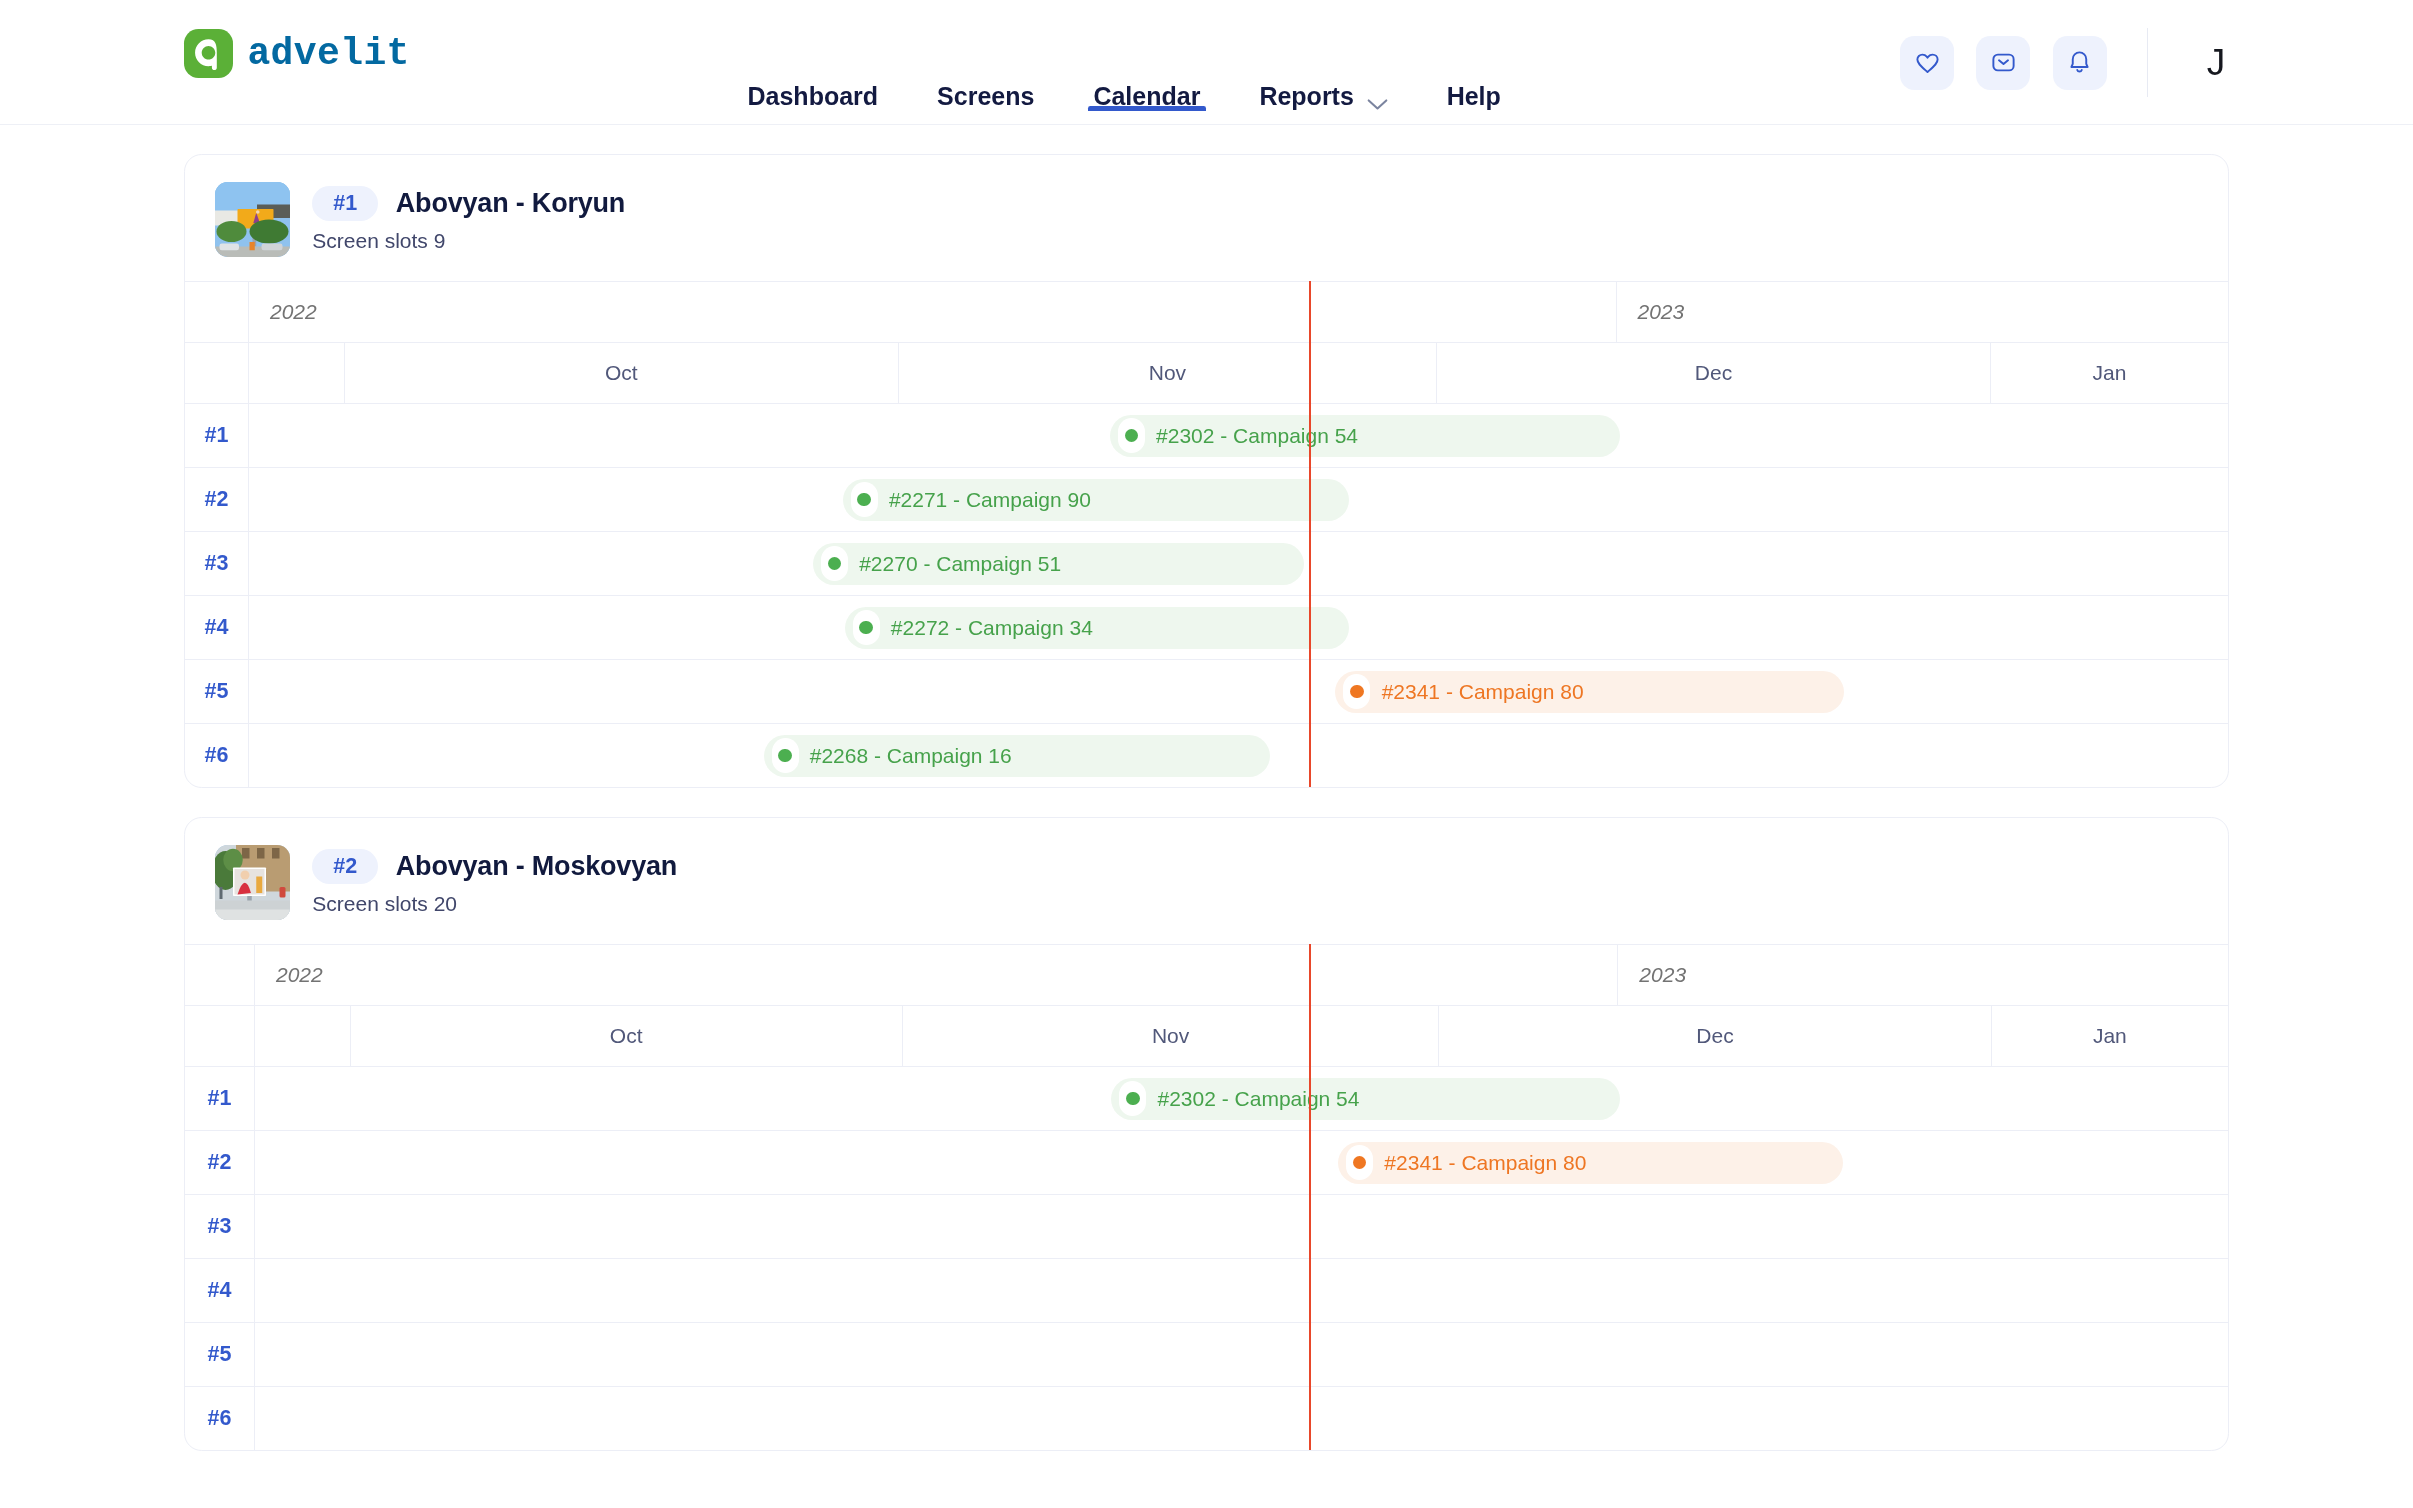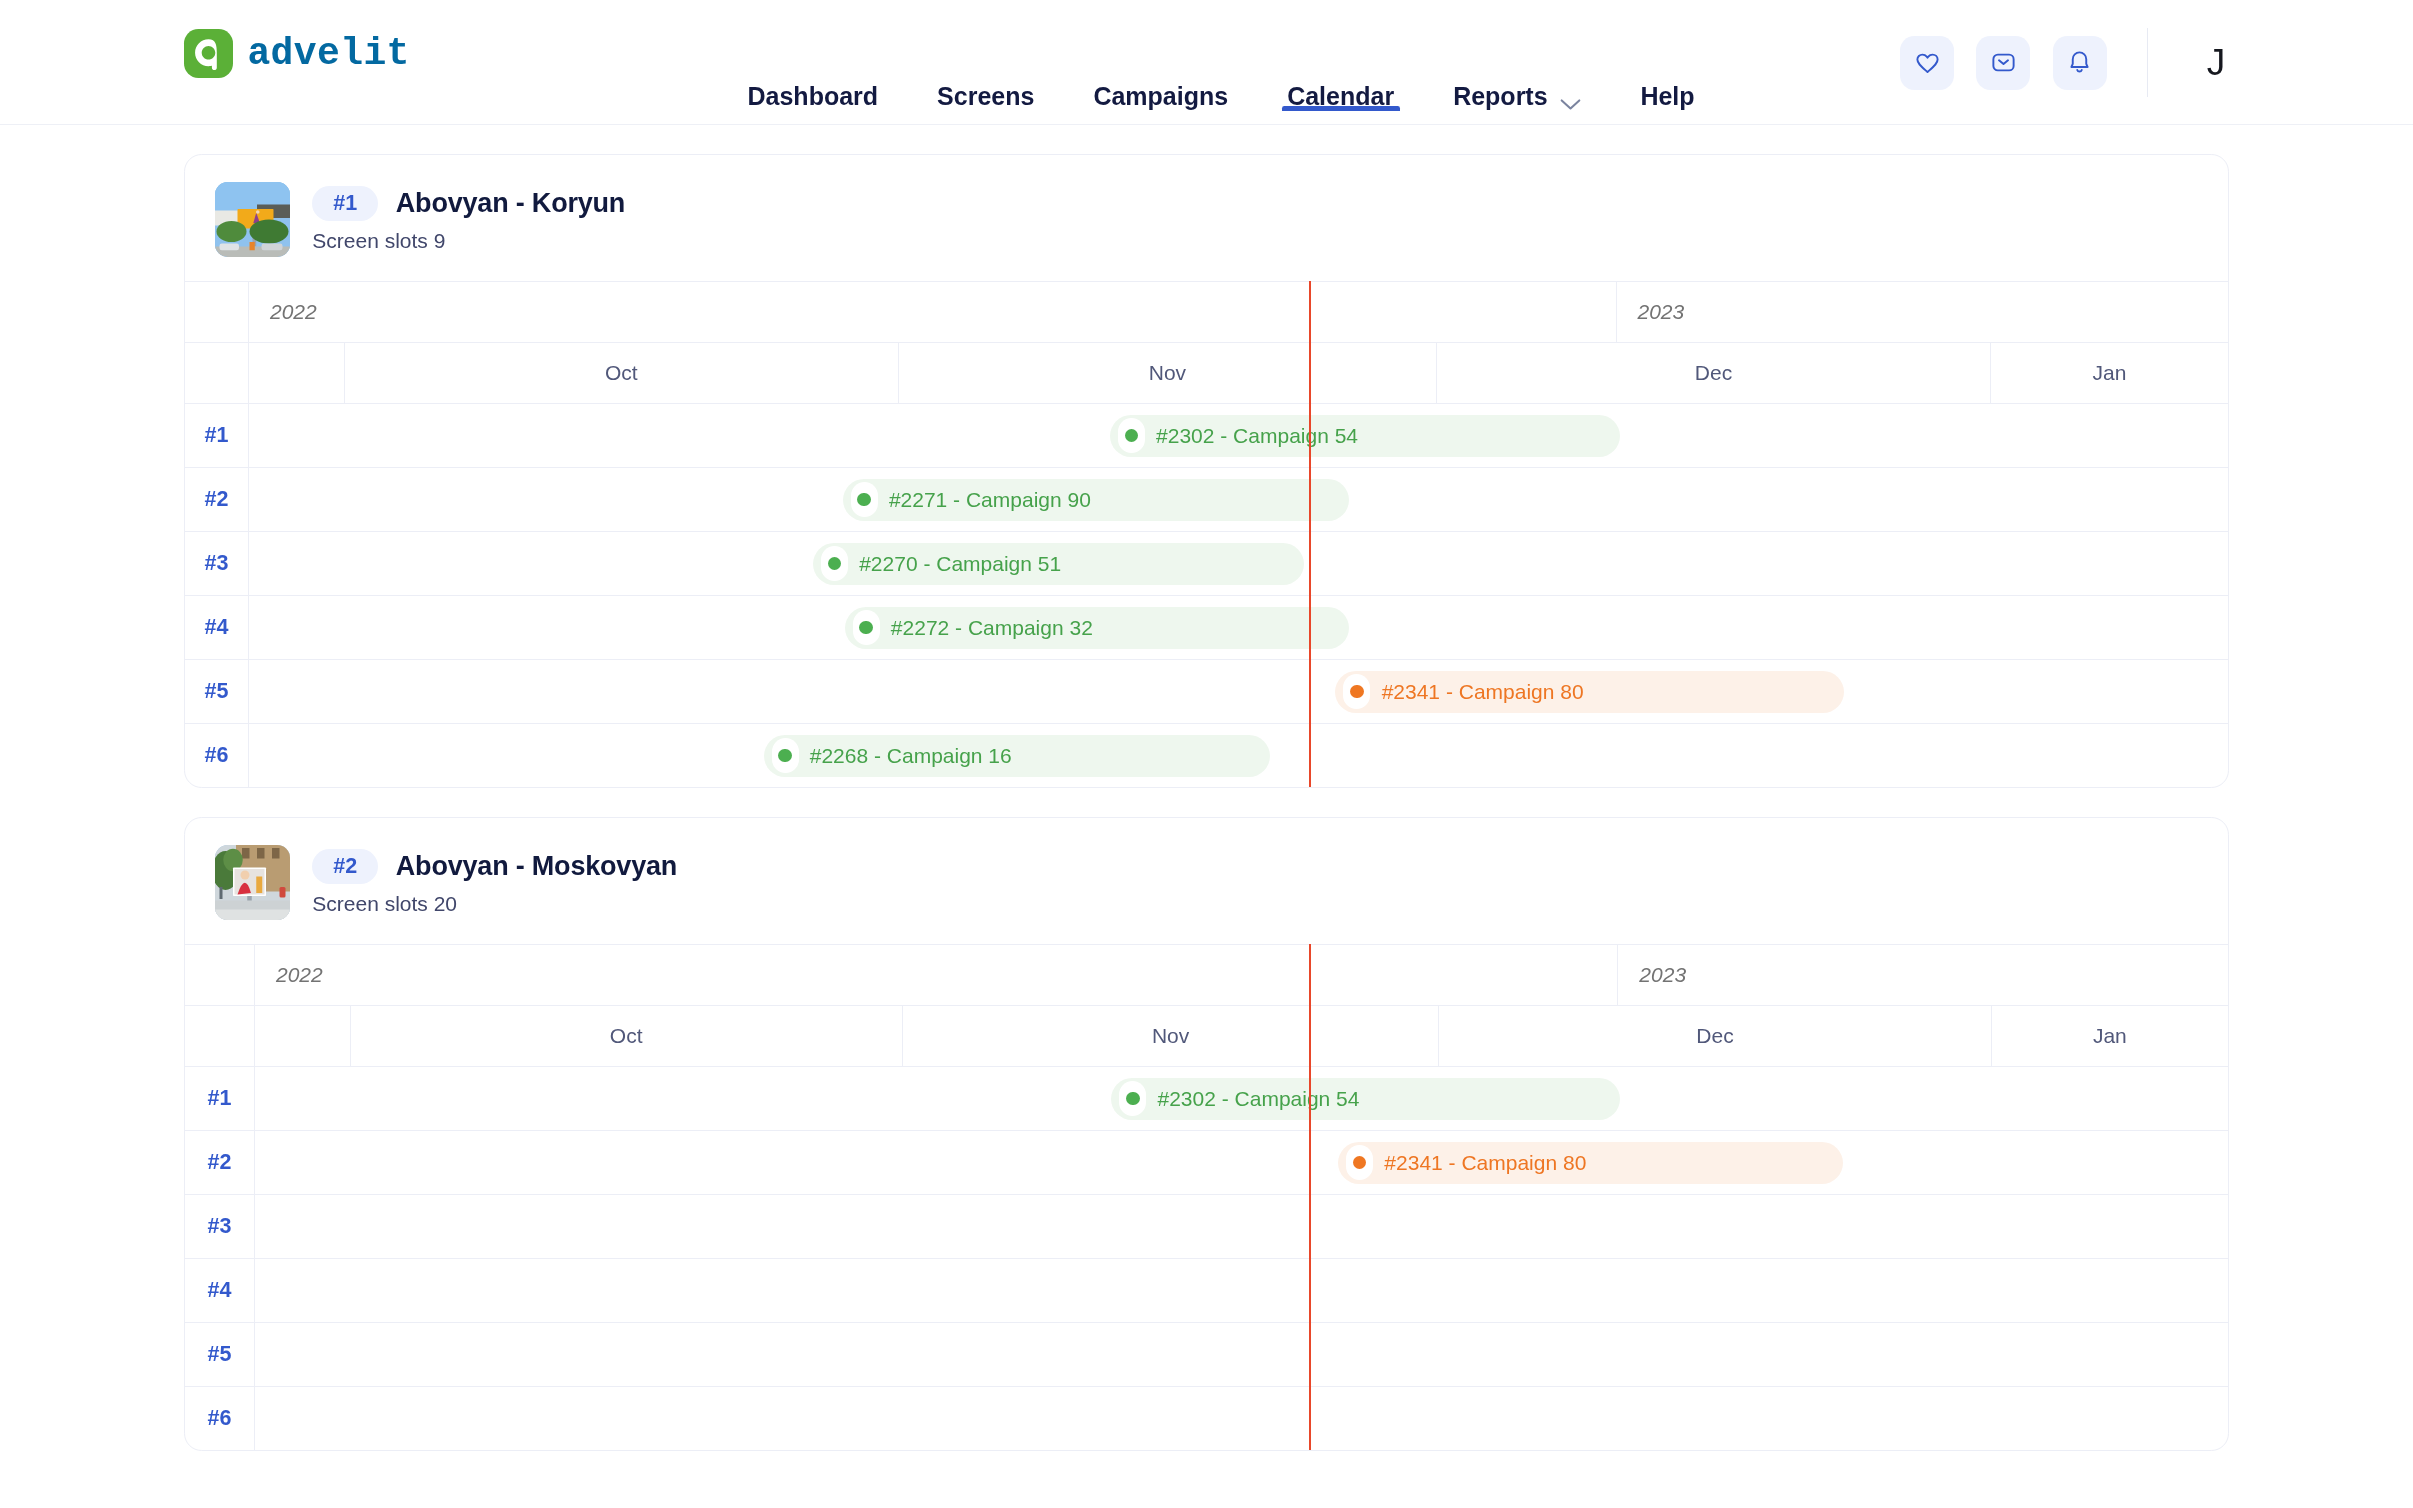--- a/index.html
+++ b/index.html
@@ -273,23 +273,20 @@
     </div>
     <div class="brand-word">advelit</div>
   </div>
 
   <nav class="mainnav">
     <div class="navitem">
       <span>Dashboard</span>
     </div>
     <div class="navitem">
       <span>Screens</span>
-    </div>
-    <div class="navitem">
-      <span>Campaigns</span>
     </div>
     <div class="navitem active">
       <span>Calendar</span>
     </div>
     <div class="navitem">
       <span>Reports</span>
       <span class="chev">
         <svg width="21" height="12.8" viewBox="0 0 26 16">
             <path d="M2 3l11 10L24 3" stroke="#7b849f" stroke-width="2.6" fill="none" stroke-linecap="round" stroke-linejoin="round"></path>
           </svg>
@@ -436,21 +433,21 @@
 
       <div class="grid-row slot-row">
         <div class="cell slot-label" style="flex:0 0 64px;">
           <span>#4</span>
         </div>
         <div class="slot-track">
           <div class="bar green" style="left:30.1%; width:25.5%;">
             <span class="dotwrap">
                 <span class="dot"></span>
               </span>
-            <span class="bar-text"><b>#2272</b><span> - Campaign 32</span></span>
+            <span class="bar-text"><b>#2272</b><span> - Campaign 34</span></span>
           </div>
         </div>
       </div>
 
       <div class="grid-row slot-row">
         <div class="cell slot-label" style="flex:0 0 64px;">
           <span>#5</span>
         </div>
         <div class="slot-track">
           <div class="bar orange" style="left:54.9%; width:25.7%;">

